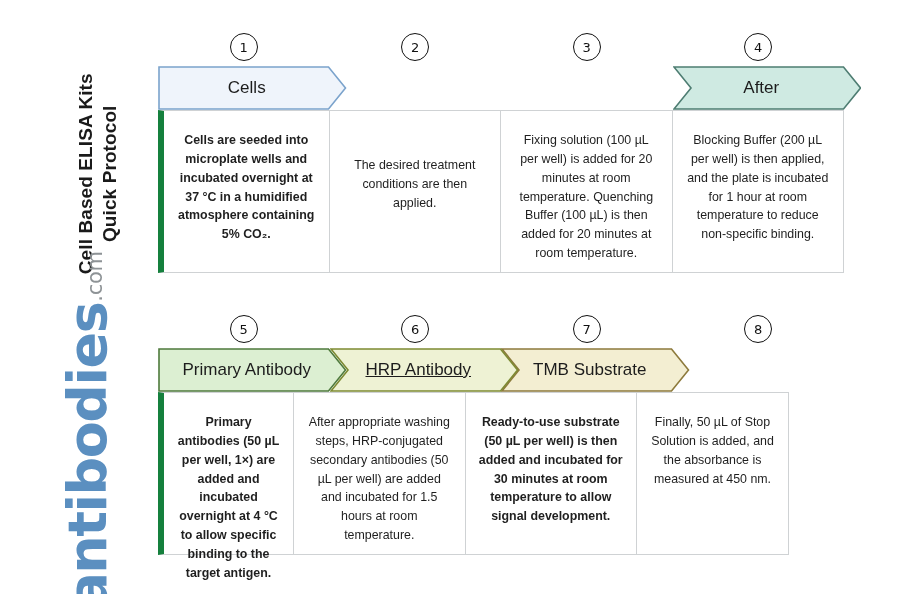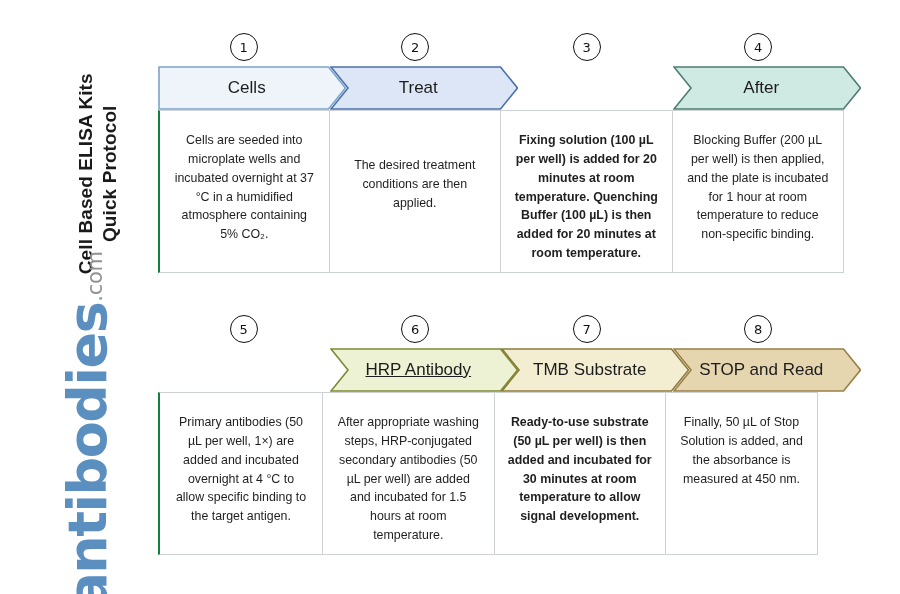--- a/index.html
+++ b/index.html
@@ -127,21 +127,21 @@
   .text-panel {
     box-sizing: border-box;
     border: 1px solid #cfd2d4;
     border-left: none;
     display: flex;
     align-items: flex-start;
     justify-content: center;
     padding: 20px 13px 10px 13px;
     background: #ffffff;
   }
-  .text-panel:first-child { border-left: 2px solid #15803d; }
+  .text-panel:first-child { border-left: 6px solid #15803d; font-weight: bold; }
   .panel-text {
     font-size: 12.4px;
     line-height: 1.52;
     color: #1f1f1f;
     text-align: center;
   }
   .panel-mid { align-items: center; padding-top: 10px; padding-bottom: 24px; }
 </style>
 </head>
 <body>
@@ -164,78 +164,72 @@
       <div class="step-badge" style="left: 414.75px;">3</div>
       <div class="step-badge" style="left: 586.25px;">4</div>
     </div>
   <div class="chevron-strip">
       <div class="chevron" style="left: 0px; width: 188.5px; z-index: 10;">
         <svg width="188.5" height="44" viewBox="0 0 188.5 44" style="position: absolute; left: 0px; top: 0px;">
           <polygon points="1,1 170.5,1 187.5,22 170.5,43 1,43" fill="#eff4fb" stroke="#7ba3cc" stroke-width="1.6" stroke-linejoin="miter"></polygon>
         </svg>
         <span class="chevron-label" style="margin-right: 17px;">Cells</span>
       </div>
-      <div class="chevron" style="left: 171.5px; width: 188.5px; z-index: 9;">
-        <svg width="188.5" height="44" viewBox="0 0 188.5 44" style="position: absolute; left: 0px; top: 0px;">
-          <polygon points="1,1 170.5,1 187.5,22 170.5,43 1,43 18,22" fill="#dce6f7" stroke="#4a72a8" stroke-width="1.6" stroke-linejoin="miter"></polygon>
-        </svg>
-        <span class="chevron-label" style="margin-right: 17px;">Treat</span>
-      </div>
       <div class="chevron" style="left: 514.5px; width: 188.5px; z-index: 7;">
         <svg width="188.5" height="44" viewBox="0 0 188.5 44" style="position: absolute; left: 0px; top: 0px;">
           <polygon points="1,1 170.5,1 187.5,22 170.5,43 1,43 18,22" fill="#cfeae2" stroke="#4e7d72" stroke-width="1.6" stroke-linejoin="miter"></polygon>
         </svg>
         <span class="chevron-label" style="margin-right: 17px;">After</span>
       </div>
     </div>
   <div class="panel-strip">
       <div class="text-panel" style="width: 171.5px;">
         <div class="panel-text">Cells are seeded into microplate wells and incubated overnight at 37 °C in a humidified atmosphere containing 5% CO₂.</div>
       </div>
       <div class="text-panel panel-mid" style="width: 171.5px; justify-content: flex-end;">
         <div class="panel-text">The desired treatment conditions are then applied.</div>
       </div>
-      <div class="text-panel" style="width: 171.5px; font-weight: bold;">
+      <div class="text-panel" style="width: 171.5px;">
         <div class="panel-text">Fixing solution (100 µL per well) is added for 20 minutes at room temperature. Quenching Buffer (100 µL) is then added for 20 minutes at room temperature.</div>
       </div>
       <div class="text-panel" style="width: 171.5px;">
         <div class="panel-text">Blocking Buffer (200 µL per well) is then applied, and the plate is incubated for 1 hour at room temperature to reduce non-specific binding.</div>
       </div>
     </div>
 </div>
 
 <div class="flow-row" id="flow-row-2">
   <div class="badge-strip">
       <div class="step-badge" style="left: 71.75px;">5</div>
       <div class="step-badge" style="left: 243.25px;">6</div>
       <div class="step-badge" style="left: 414.75px;">7</div>
       <div class="step-badge" style="left: 586.25px;">8</div>
     </div>
   <div class="chevron-strip">
+      <div class="chevron" style="left: 0px; width: 188.5px; z-index: 10;">
+        <svg width="188.5" height="44" viewBox="0 0 188.5 44" style="position: absolute; left: 0px; top: 0px;">
+          <polygon points="1,1 170.5,1 187.5,22 170.5,43 1,43" fill="#dcefd2" stroke="#4e7a3c" stroke-width="1.6" stroke-linejoin="miter"></polygon>
+        </svg>
+        <span class="chevron-label" style="margin-right: 17px;">Primary Antibody</span>
+      </div>
       <div class="chevron" style="left: 171.5px; width: 188.5px; z-index: 9; text-decoration: underline;">
         <svg width="188.5" height="44" viewBox="0 0 188.5 44" style="position: absolute; left: 0px; top: 0px;">
           <polygon points="1,1 170.5,1 187.5,22 170.5,43 1,43 18,22" fill="#eef2d4" stroke="#7d8a32" stroke-width="1.6" stroke-linejoin="miter"></polygon>
         </svg>
         <span class="chevron-label" style="margin-right: 17px;">HRP Antibody</span>
       </div>
       <div class="chevron" style="left: 343px; width: 188.5px; z-index: 8;">
         <svg width="188.5" height="44" viewBox="0 0 188.5 44" style="position: absolute; left: 0px; top: 0px;">
           <polygon points="1,1 170.5,1 187.5,22 170.5,43 1,43 18,22" fill="#f3eed2" stroke="#8d7a3c" stroke-width="1.6" stroke-linejoin="miter"></polygon>
         </svg>
         <span class="chevron-label" style="margin-right: 17px;">TMB Substrate</span>
       </div>
-      <div class="chevron" style="left: 514.5px; width: 188.5px; z-index: 7;">
-        <svg width="188.5" height="44" viewBox="0 0 188.5 44" style="position: absolute; left: 0px; top: 0px;">
-          <polygon points="1,1 170.5,1 187.5,22 170.5,43 1,43 18,22" fill="#e6d6b0" stroke="#9b7f46" stroke-width="1.6" stroke-linejoin="miter"></polygon>
-        </svg>
-        <span class="chevron-label" style="margin-right: 17px;">STOP and Read</span>
-      </div>
     </div>
   <div class="panel-strip">
-      <div class="text-panel" style="width: 165px;">
+      <div class="text-panel" style="width: 136px;">
         <div class="panel-text">Primary antibodies (50 µL per well, 1×) are added and incubated overnight at 4 °C to allow specific binding to the target antigen.</div>
       </div>
       <div class="text-panel" style="width: 171.5px;">
         <div class="panel-text">After appropriate washing steps, HRP-conjugated secondary antibodies (50 µL per well) are added and incubated for 1.5 hours at room temperature.</div>
       </div>
       <div class="text-panel" style="width: 171.5px; font-weight: bold;">
         <div class="panel-text">Ready-to-use substrate (50 µL per well) is then added and incubated for 30 minutes at room temperature to allow signal development.</div>
       </div>
       <div class="text-panel" style="width: 152px;">
         <div class="panel-text">Finally, 50 µL of Stop Solution is added, and the absorbance is measured at 450 nm.</div>

